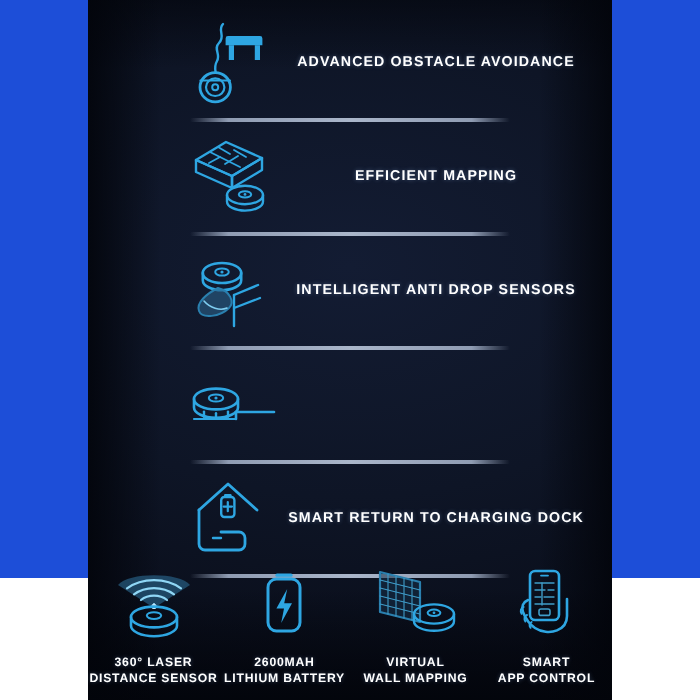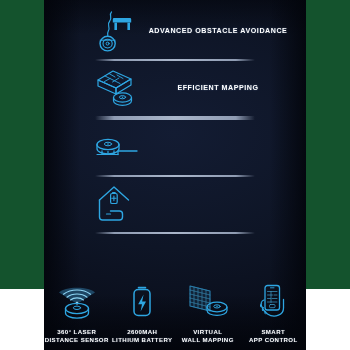--- a/index.html
+++ b/index.html
@@ -9,21 +9,21 @@
     height: 350px;
     background: #ffffff;
     font-family: "Liberation Sans", sans-serif;
     overflow: hidden;
   }
 
   #root {
     position: relative;
     width: 350px;
     height: 289px;
-    background: #14532d;
+    background: #1d4ed8;
   }
 
   
   #panel {
     position: absolute;
     left: 44px;
     top: 0px;
     width: 262px;
     height: 350px;
     background:
@@ -186,20 +186,40 @@
             <path d="M20.5 31.5 v3.2 a9 4.6 0 0 0 18 0 v-3.2" stroke="#2ea6e2" stroke-width="1.2"></path>
             <ellipse cx="29.5" cy="31.2" rx="3.1" ry="1.6" stroke="#2ea6e2" stroke-width="1"></ellipse>
             <circle cx="29.5" cy="31.2" r=".7" fill="#2ea6e2" stroke="none"></circle>
           </svg>
         </div>
         <div class="feature-text">EFFICIENT MAPPING</div>
       </div>
 
       <div class="divider"></div>
 
+      <div class="feature-row">
+        <div class="feature-icon">
+          <svg width="44" height="46" viewBox="0 0 44 46" fill="none" stroke="#2ea6e2" stroke-width="1.2" stroke-linecap="round" stroke-linejoin="round">
+
+            <ellipse cx="18" cy="13.5" rx="9.6" ry="5" stroke="#2ea6e2" stroke-width="1.3"></ellipse>
+            <path d="M8.4 13.5 v3.6 a9.6 5 0 0 0 19.2 0 v-3.6" stroke="#2ea6e2" stroke-width="1.3"></path>
+            <ellipse cx="18" cy="13" rx="3.4" ry="1.8" stroke="#2ea6e2" stroke-width="1"></ellipse>
+            <circle cx="18" cy="13" r=".8" fill="#2ea6e2" stroke="none"></circle>
+
+            <path d="M16 21 C 10 24, 5 28.5, 6.5 32.5 C 8 36.5, 17 35.5, 21.5 31 C 24.5 28, 22 22.5, 16 21 Z" fill="#2a5f86" fill-opacity=".62" stroke="#2a7fae" stroke-width="1"></path>
+            <path d="M9 27.5 C 12 31, 17 32.5, 20.5 31" stroke="#7fcdf0" stroke-width=".8" fill="none"></path>
+
+            <path d="M24 24.5 L36 19.5" stroke="#2ea6e2" stroke-width="1.2"></path>
+            <path d="M24 24.5 L24 40" stroke="#2ea6e2" stroke-width="1.2"></path>
+            <path d="M24 31 L37 26" stroke="#2ea6e2" stroke-width="1.1"></path>
+          </svg>
+        </div>
+        <div class="feature-text">INTELLIGENT ANTI
+DROP SENSORS</div>
+      </div>
 
       <div class="divider"></div>
 
       <div class="feature-row">
         <div class="feature-icon">
           <svg width="46" height="40" viewBox="0 0 46 40" fill="none" stroke="#2ea6e2" stroke-width="1.2" stroke-linecap="round" stroke-linejoin="round">
 
             <ellipse cx="16" cy="16.5" rx="11" ry="5.2" stroke="#2ea6e2" stroke-width="1.3"></ellipse>
             <path d="M5 16.5 v4.2 a11 5.2 0 0 0 22 0 v-4.2" stroke="#2ea6e2" stroke-width="1.3"></path>
             <ellipse cx="16" cy="16" rx="3.6" ry="1.8" stroke="#2ea6e2" stroke-width="1"></ellipse>
@@ -225,20 +245,22 @@
             <path d="M5.5 17 L20 4 L34.5 17" stroke="#2ea6e2"></path>
 
             <rect x="16.6" y="10.5" width="6.6" height="10" rx="1.6" stroke="#2ea6e2" stroke-width="1.2"></rect>
             <path d="M18.6 9.6 h2.6" stroke="#2ea6e2" stroke-width="1.2"></path>
             <path d="M19.9 13 v4.6 M17.8 15.3 h4.2" stroke="#2ea6e2" stroke-width="1.1"></path>
 
             <path d="M5.5 17 v17 a3 3 0 0 0 3 3 h17 a3 3 0 0 0 3 -3 v-3 a3 3 0 0 0 -3 -3 h-9" stroke="#2ea6e2"></path>
             <path d="M16.5 31 h-4" stroke="#2ea6e2" stroke-width="1.2"></path>
           </svg>
         </div>
+        <div class="feature-text">SMART RETURN TO
+CHARGING DOCK</div>
       </div>
 
       <div class="divider"></div>
 
     </div>
 
     <div id="spec-strip">
 
       <div class="spec-item">
         <div class="spec-icon">

